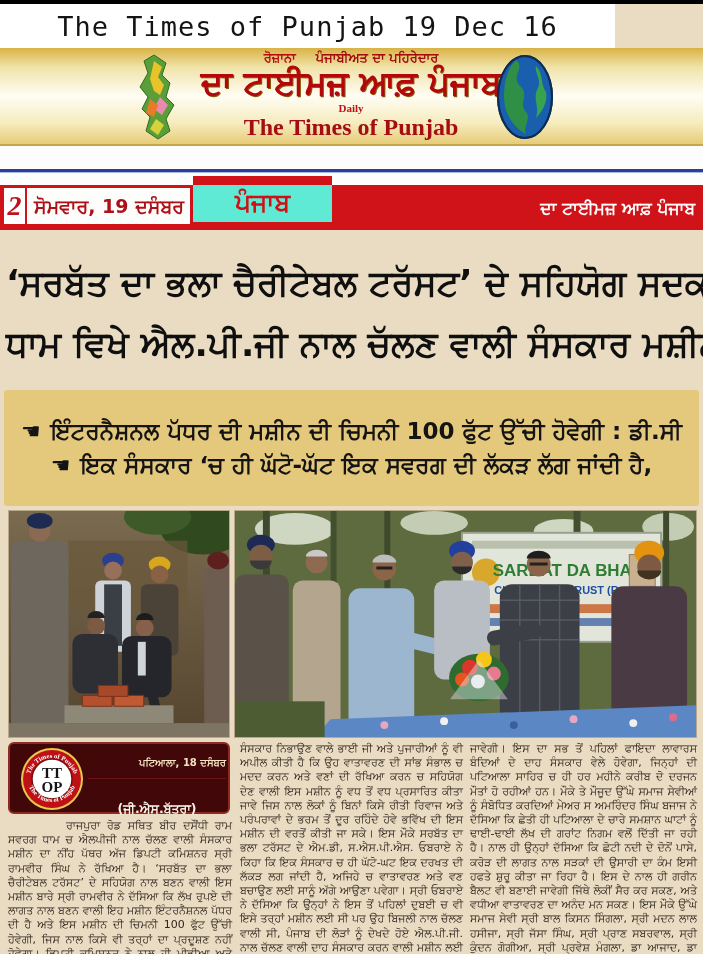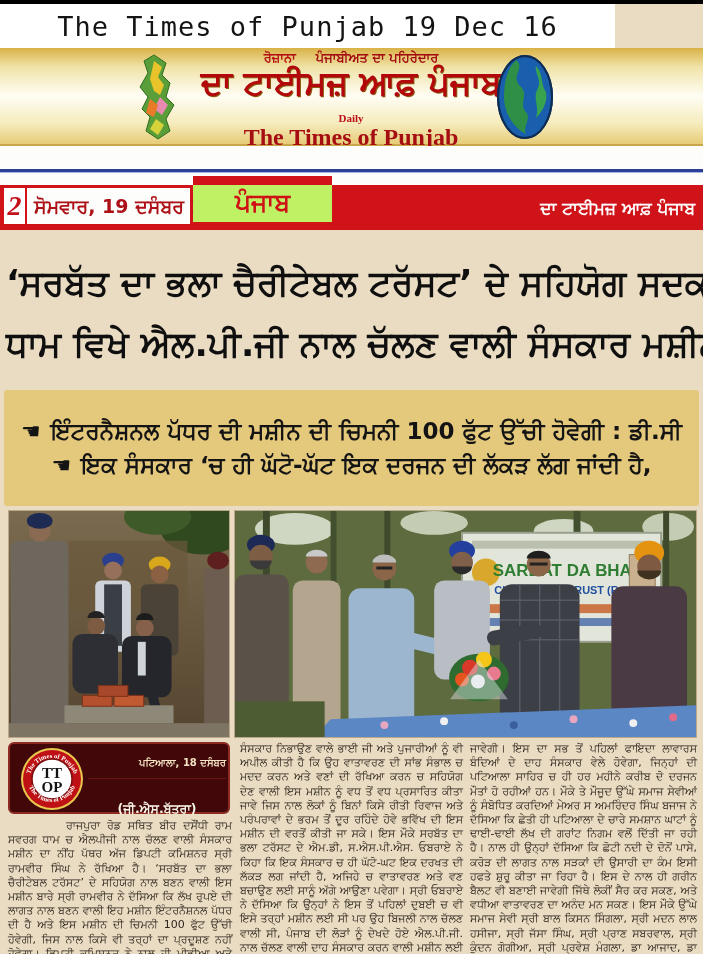--- a/index.html
+++ b/index.html
@@ -16,41 +16,41 @@
     background:linear-gradient(180deg,#d9b246 0%,#f0e3a8 20%,#fffdf4 50%,#f6ecbe 78%,#e6cc78 100%);
     border-bottom:2px solid #c9a54b;}
   .map-svg{position:absolute;left:116px;top:5px;}
   .globe-svg{position:absolute;left:496px;top:6px;}
   .mast-center{position:absolute;left:196px;top:1px;width:310px;text-align:center;line-height:1;}
   .mast-tagrow{display:flex;justify-content:center;align-items:flex-end;gap:20px;margin-top:2px;}
   .rozana{color:#b40d12;font-weight:bold;font-size:13px;}
   .tagline{color:#a30c11;font-weight:bold;font-size:13px;}
   .mast-title{color:#b3070c;font-size:33px;font-weight:bold;margin-top:2px;
               text-shadow:1px 1px 0 #8a5a10;}
-  .mast-daily{color:#bb1016;font-weight:bold;font-size:11px;margin-top:14px;
+  .mast-daily{color:#bb1016;font-weight:bold;font-size:11px;margin-top:4px;
               font-family:"Liberation Serif",serif;}
   .mast-title-en{color:#a50d12;font-family:"Liberation Serif",serif;font-weight:bold;
                  font-size:24px;margin-top:1px;}
   .mast-sub{color:#b5121a;font-size:9.5px;font-weight:bold;margin-top:6px;}
   
   .white-gap{position:absolute;top:146px;left:0;width:703px;height:39px;background:#fdfdfb;}
   .blue-rule{position:absolute;top:169px;left:0;width:703px;height:3px;background:#2b3f98;
              box-shadow:0 1px 0 #a9b7e0;}
   
   .red-bar{position:absolute;top:185px;left:0;width:703px;height:45px;background:#d01318;}
   .page-num-tab{position:absolute;left:4px;top:3px;width:21px;height:36px;background:#fff;
                 display:flex;align-items:center;justify-content:center;}
   .page-num-tab span{color:#c3111c;font-weight:bold;font-size:28px;
                      font-family:"Liberation Serif",serif;font-style:italic;}
   .date-panel{position:absolute;left:27px;top:3px;width:163px;height:36px;background:#fdfdfb;
               display:flex;align-items:center;padding-left:7px;box-sizing:border-box;}
   .date-panel span{color:#ad1016;font-weight:bold;font-size:19px;white-space:nowrap;}
   .section-tab{position:absolute;left:193px;top:-9px;width:139px;height:54px;background:#d01318;
                display:flex;align-items:center;justify-content:center;}
-  .section-inner{width:141px;height:37px;background:#bef264;display:flex;align-items:center;justify-content:center;}
+  .section-inner{width:141px;height:37px;background:#5eead4;display:flex;align-items:center;justify-content:center;}
   .section-inner span{color:#cf1116;font-weight:bold;font-size:25px;}
   .bar-brand{position:absolute;right:8px;top:0;height:45px;display:flex;align-items:center;
              color:#fff;font-weight:bold;font-size:17px;}
   
   .headline{position:absolute;top:243px;left:0;width:703px;height:142px;padding:0 6px;
             box-sizing:border-box;display:flex;flex-direction:column;justify-content:center;}
   .hl-line{font-size:35px;font-weight:bold;color:#0f0f0f;line-height:61px;white-space:nowrap;}
   
   .bullets{position:absolute;top:390px;left:4px;width:695px;height:116px;background:#e4c97c;
            border-radius:3px;display:flex;flex-direction:column;justify-content:center;align-items:center;}
@@ -139,21 +139,21 @@
     <div class="hl-line">ਧਾਮ ਵਿਖੇ ਐਲ.ਪੀ.ਜੀ ਨਾਲ ਚੱਲਣ ਵਾਲੀ ਸੰਸਕਾਰ ਮਸ਼ੀਨ ਦਾ ਨੀਂਹ ਪੱਥਰ ਰੱਖਿਆ</div>
   </div>
 
   <div class="bullets">
     <div class="b-line">
       <span class="hand">☚</span>
       <span>ਇੰਟਰਨੈਸ਼ਨਲ ਪੱਧਰ ਦੀ ਮਸ਼ੀਨ ਦੀ ਚਿਮਨੀ 100 ਫੁੱਟ ਉੱਚੀ ਹੋਵੇਗੀ : ਡੀ.ਸੀ</span>
     </div>
     <div class="b-line">
       <span class="hand">☚</span>
-      <span>ਇਕ ਸੰਸਕਾਰ ‘ਚ ਹੀ ਘੱਟੋ-ਘੱਟ ਇਕ ਦਰਜਨ ਦੀ ਲੱਕੜ ਲੱਗ ਜਾਂਦੀ ਹੈ,</span>
+      <span>ਇਕ ਸੰਸਕਾਰ ‘ਚ ਹੀ ਘੱਟੋ-ਘੱਟ ਇਕ ਸਵਰਗ ਦੀ ਲੱਕੜ ਲੱਗ ਜਾਂਦੀ ਹੈ,</span>
     </div>
   </div>
 
   <svg class="photo photo-left" viewBox="0 0 222 228" preserveAspectRatio="none">
     <defs>
       <linearGradient id="gMud" x1="0" y1="0" x2="0" y2="1">
         <stop offset="0" stop-color="#7a6a4f"></stop>
           <stop offset="1" stop-color="#55452f"></stop>
       </linearGradient>
     </defs>

